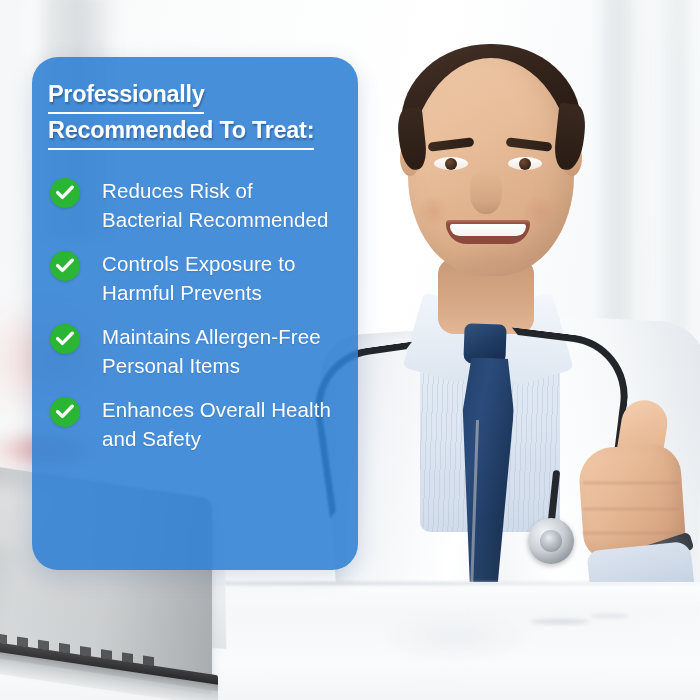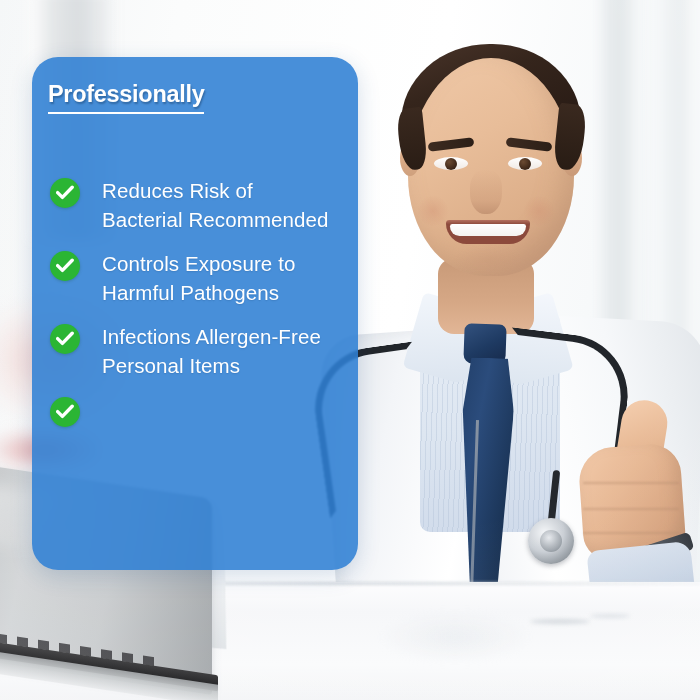--- a/index.html
+++ b/index.html
@@ -621,57 +621,59 @@
     </div>
 
     <div class="photo-soft"></div>
   </div>
 
   <div class="panel">
     <div class="panel-inner">
 
       <div class="heading">
         <span class="heading-line">Professionally</span><br>
+        <span class="heading-line">Recommended To Treat:</span>
       </div>
 
       <div class="list">
 
         <div class="item">
           <span class="check">
             <svg width="18" height="16" viewBox="0 0 18 16">
                 <path d="M1.6 7.6 L6.4 12.4 L16.2 2.2" stroke="#ffffff" stroke-width="3.4" stroke-linecap="round" stroke-linejoin="round" fill="none"></path>
               </svg>
           </span>
           <span class="item-text">Reduces Risk of Bacterial Recommended</span>
         </div>
 
 
         <div class="item">
           <span class="check">
             <svg width="18" height="16" viewBox="0 0 18 16">
                 <path d="M1.6 7.6 L6.4 12.4 L16.2 2.2" stroke="#ffffff" stroke-width="3.4" stroke-linecap="round" stroke-linejoin="round" fill="none"></path>
               </svg>
           </span>
-          <span class="item-text">Controls Exposure to Harmful Pathogens</span>
+          <span class="item-text">Controls Exposure to Harmful Prevents</span>
         </div>
 
         <div class="item">
           <span class="check">
             <svg width="18" height="16" viewBox="0 0 18 16">
                 <path d="M1.6 7.6 L6.4 12.4 L16.2 2.2" stroke="#ffffff" stroke-width="3.4" stroke-linecap="round" stroke-linejoin="round" fill="none"></path>
               </svg>
           </span>
-          <span class="item-text">Infections Allergen-Free Personal Items</span>
+          <span class="item-text">Maintains Allergen-Free Personal Items</span>
         </div>
 
         <div class="item">
           <span class="check">
             <svg width="18" height="16" viewBox="0 0 18 16">
                 <path d="M1.6 7.6 L6.4 12.4 L16.2 2.2" stroke="#ffffff" stroke-width="3.4" stroke-linecap="round" stroke-linejoin="round" fill="none"></path>
               </svg>
           </span>
+          <span class="item-text">Enhances Overall Health and Safety</span>
         </div>
 
       </div>
     </div>
   </div>
 
 </div>
 
 </body></html>

